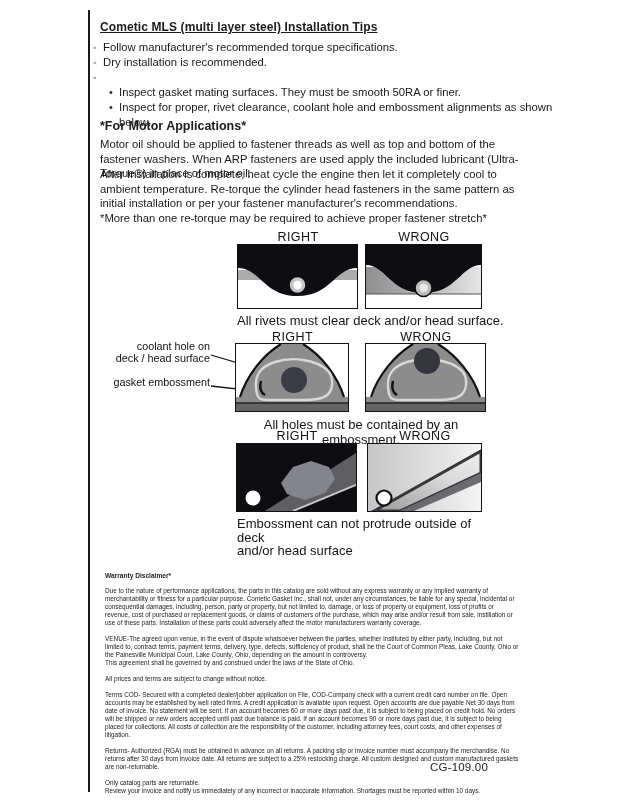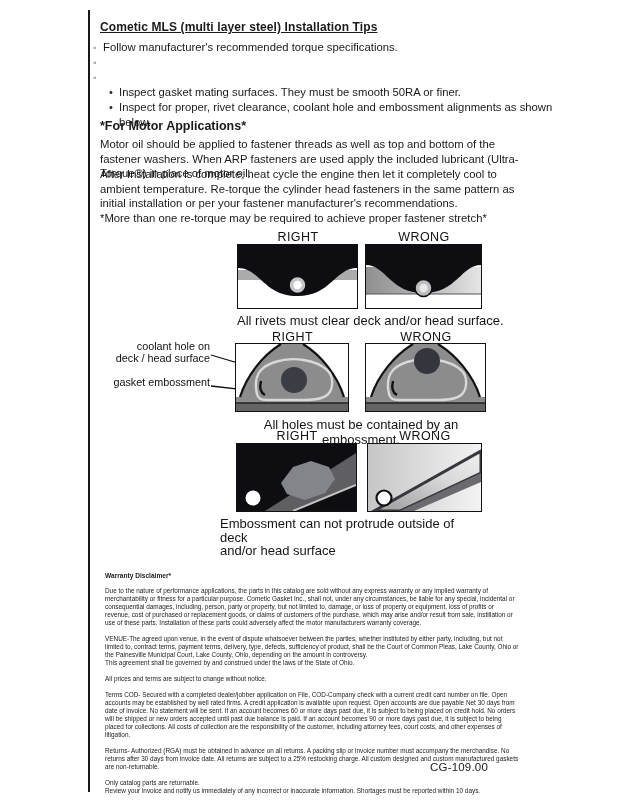--- a/index.html
+++ b/index.html
@@ -37,21 +37,21 @@
   .dbox svg{display:block;}
   .b11{left:237px;top:244px;}
   .b12{left:365px;top:244px;}
   .b21{left:235px;top:343px;}
   .b22{left:365px;top:343px;}
   .b31{left:236px;top:443px;}
   .b32{left:367px;top:443px;}
   .caption{font-size:13px;color:#151515;}
   .cap1{left:237px;top:313px;width:300px;}
   .cap2{left:225px;top:417px;width:272px;text-align:center;}
-  .cap3{left:220px;top:517px;width:240px;line-height:13.5px;}
+  .cap3{left:237px;top:517px;width:240px;line-height:13.5px;}
   
   .callout{font-size:10.8px;text-align:right;line-height:11.5px;color:#111;}
   .co-coolant{left:60px;top:341px;width:150px;}
   .co-emboss{left:60px;top:377px;width:150px;}
   .leader-overlay{left:140px;top:340px;}
   
   .legal{left:105px;top:572px;width:414px;font-size:6.4px;line-height:8px;color:#222;}
   .legal .lhead{font-weight:bold;font-size:6.6px;margin-bottom:7px;}
   .legal p{margin:0 0 8px 0;}
   .legal p.tight{margin-bottom:0;}
@@ -65,20 +65,21 @@
 
 <div class="abs title">Cometic MLS (multi layer steel) Installation Tips</div>
 
 <div class="abs tips">
   <div class="tip-row">
     <span class="tip-marker">◦</span>
     <span>Follow manufacturer's recommended torque specifications.</span>
   </div>
   <div class="tip-row">
     <span class="tip-marker">◦</span>
+    <span>Dry installation is recommended.</span>
   </div>
   <div class="tip-row">
     <span class="tip-marker">◦</span>
   </div>
   <div class="tip-row sub">
     <span class="tip-marker">•</span>
     <span>Inspect gasket mating surfaces.  They must be smooth 50RA or finer.</span>
   </div>
   <div class="tip-row sub">
     <span class="tip-marker">•</span>

